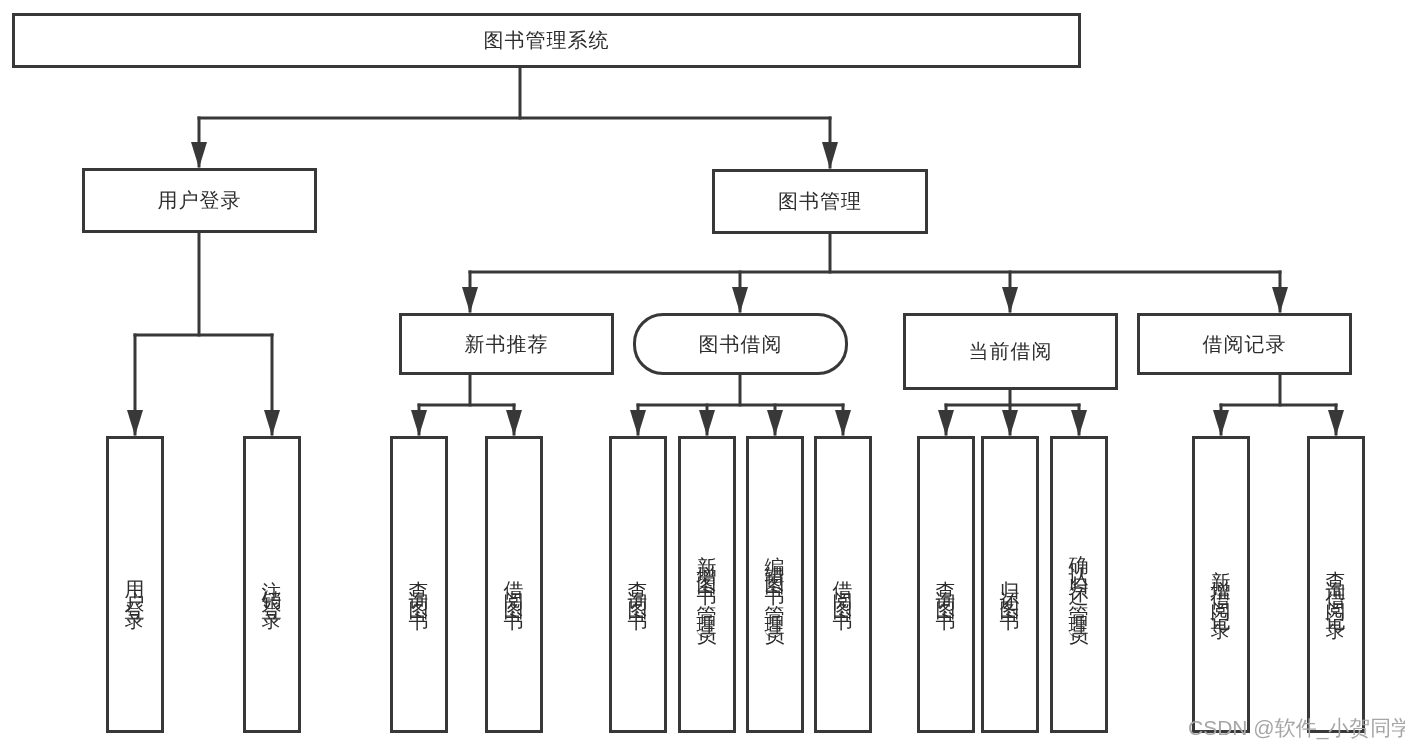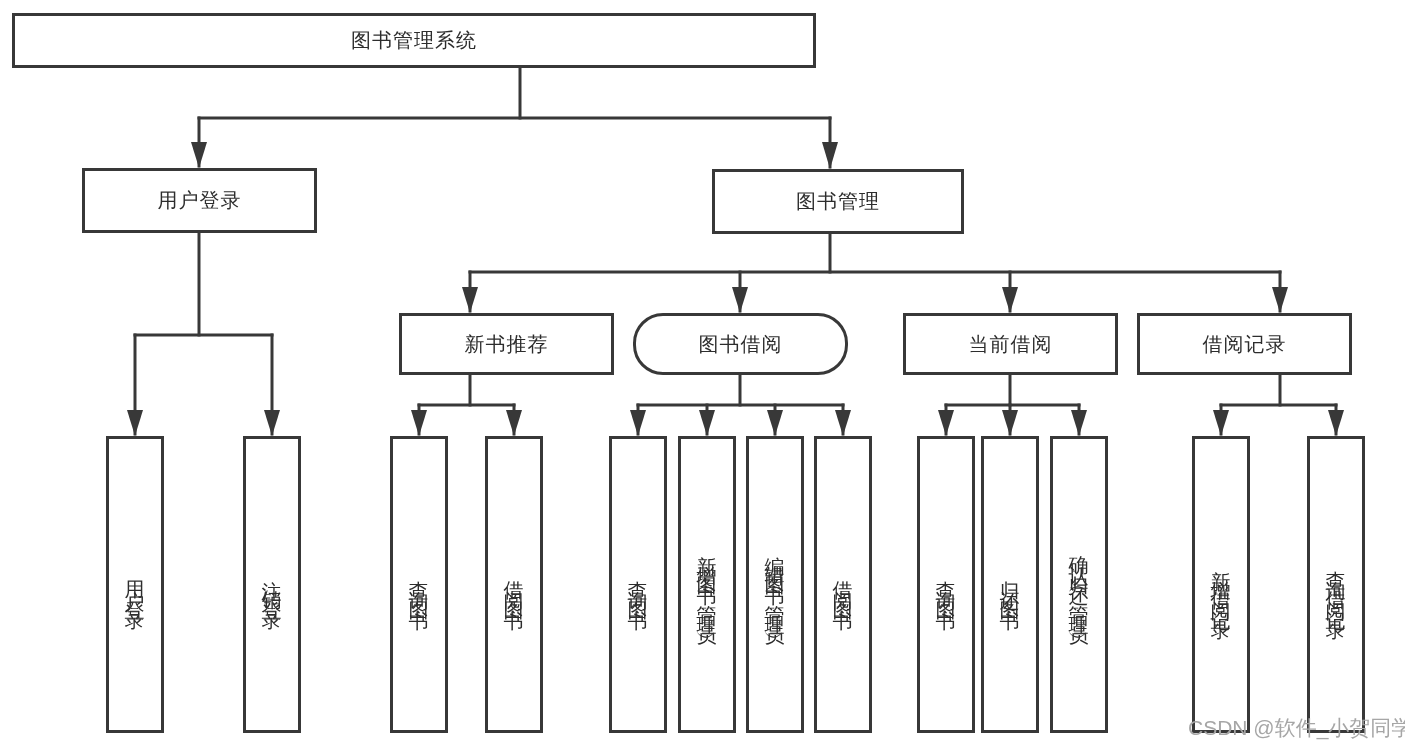--- a/index.html
+++ b/index.html
@@ -112,28 +112,28 @@
     <g>
       <line class="c" x1="1280" y1="375" x2="1280" y2="405"></line>
       <line class="c" x1="1221" y1="405" x2="1336" y2="405"></line>
       <line class="c" x1="1221" y1="405" x2="1221" y2="434"></line>
       <polygon class="ah" points="1213,410 1229,410 1221,436"></polygon>
       <line class="c" x1="1336" y1="405" x2="1336" y2="434"></line>
       <polygon class="ah" points="1328,410 1344,410 1336,436"></polygon>
     </g>
   </svg>
 
-  <div class="node" style="left:12px; top:13px; width:804px; height:55px;font-family:Liberation Mono, monospace;">图书管理系统</div>
+  <div class="node" style="left:12px; top:13px; width:1069px; height:55px;font-family:Liberation Mono, monospace;">图书管理系统</div>
 
   <div class="node" style="left:82px; top:168px; width:235px; height:65px;">用户登录</div>
-  <div class="node" style="left:712px; top:169px; width:252px; height:65px;">图书管理</div>
+  <div class="node" style="left:712px; top:169px; width:216px; height:65px;">图书管理</div>
 
   <div class="node" style="left:363px; top:313px; width:215px; height:62px;margin-left:36px;">新书推荐</div>
   <div class="node" style="left:633px; top:313px; width:215px; height:62px;border-radius:30px;">图书借阅</div>
-  <div class="node" style="left:903px; top:313px; width:215px; height:62px;">当前借阅</div>
+  <div class="node" style="left:903px; top:313px; width:215px; height:77px;">当前借阅</div>
   <div class="node" style="left:1137px; top:313px; width:215px; height:62px;">借阅记录</div>
 
   <div class="node" style="left:106px; top:436px; width:58px; height:297px;">
     <span class="vtext">用户登录</span>
   </div>
   <div class="node" style="left:243px; top:436px; width:58px; height:297px;">
     <span class="vtext">注销登录</span>
   </div>
 
   <div class="node" style="left:390px; top:436px; width:58px; height:297px;">

